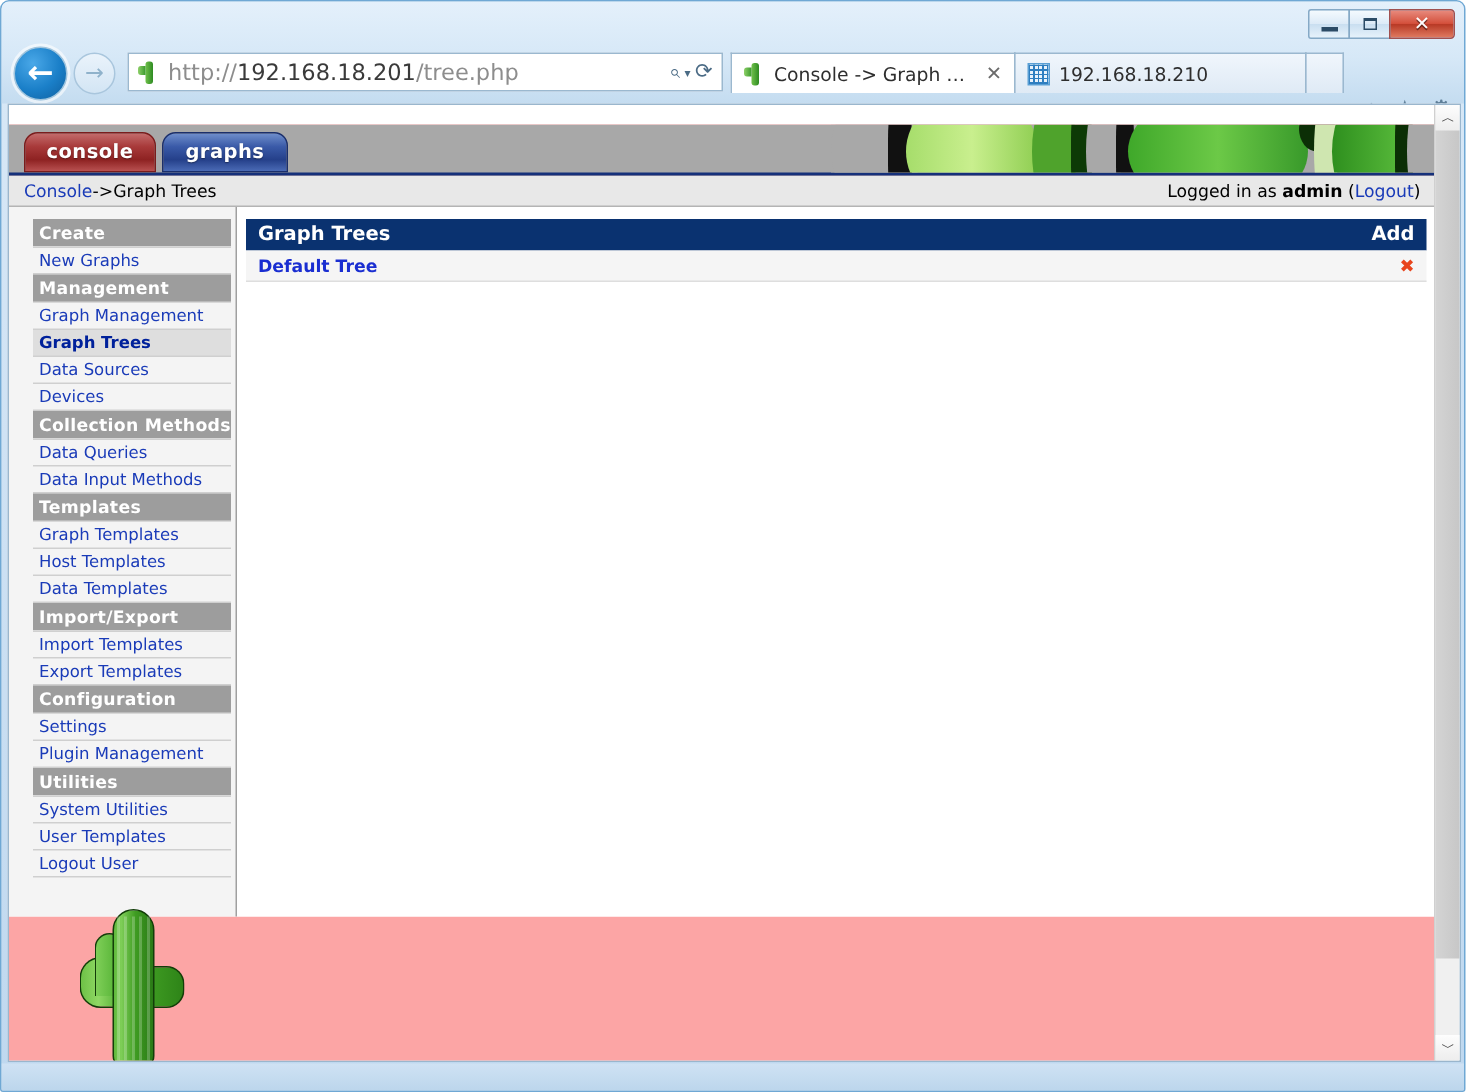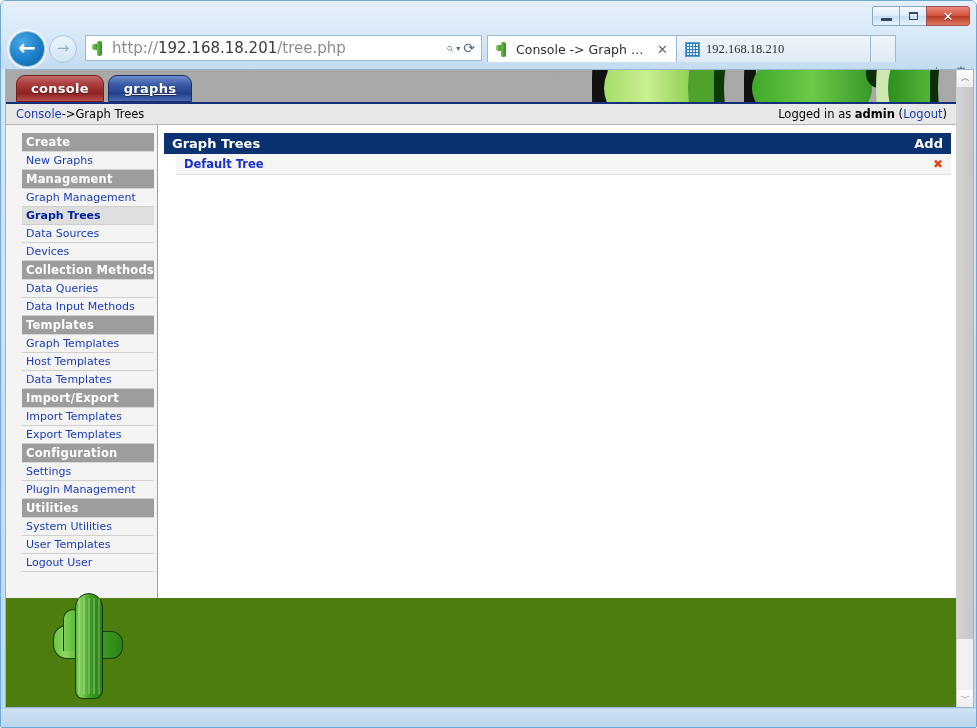--- a/index.html
+++ b/index.html
@@ -140,23 +140,23 @@
 
   
   .viewport {
     position: absolute; left: 4px; top: 68px;
     width: 969px; height: 639px;
     background: #ffffff;
     border: 1px solid #9ab6cd;
     overflow: hidden;
   }
   .page {
-    position: absolute; left: 0; top: 0;
+    position: absolute; left: 0; top: 13px;
     width: 951px; height: 637px;
-    background: #4d7c0f;
+    background: #fca5a5;
     overflow: hidden;
   }
 
   
   .cacti-header {
     position: relative; height: 34px; width: 951px;
     background: #a8a8a8;
     overflow: hidden;
     border-bottom: 2px solid #15307a;
   }
@@ -178,21 +178,20 @@
     font-family: "DejaVu Sans", sans-serif;
     text-shadow: 0 1px 1px rgba(0,0,0,.4);
   }
   .ctab-console {
     background: linear-gradient(to bottom, #c36b6b 0%, #a83a3a 35%, #8e2222 70%, #b85050 100%);
     border: 1px solid #7a1c1c;
   }
   .ctab-graphs {
     background: linear-gradient(to bottom, #6f8ecb 0%, #3a5aa8 35%, #25408a 70%, #4a6ab5 100%);
     border: 1px solid #1b2f6b;
-    text-decoration: underline;
   }
 
   
   .crumbbar {
     height: 21px; width: 951px;
     background: #e8e8e8;
     border-bottom: 1px solid #b4b4b4;
     display: flex; align-items: center;
     padding: 0 10px;
     font-size: 11.5px; color: #000000;
@@ -291,21 +290,20 @@
     font-size: 11.5px; font-weight: bold;
     padding: 2px 8px;
     display: flex; align-items: center;
   }
   .row {
     background: #f5f5f5;
     padding: 3px 8px;
     display: flex; align-items: center;
     font-size: 11.5px;
     border-bottom: 1px solid #dedede;
-    margin-left: 12px;
   }
   .row a { color: #1a2ed1; font-weight: bold; text-decoration: none; cursor: pointer; }
   .row .del {
     margin-left: auto; color: #e8441c; font-weight: bold; font-size: 12px; cursor: pointer;
     line-height: 1;
   }
 
   
   .pagescroll {
     position: absolute; right: 0; top: 0;
@@ -369,21 +367,21 @@
         <span class="ico-refresh">⟳</span>
       </span>
     </div>
 
     <div class="btabs">
       <div class="btab" style="width:190px;">
         <span class="favicon-cacti"></span>
         <span class="tabtitle">Console -&gt; Graph Tre...</span>
         <span class="tabclose">✕</span>
       </div>
-      <div class="btab inactive" style="width:224px;font-family:Liberation Serif, serif;">
+      <div class="btab inactive" style="width:224px;">
         <span class="favicon-blue"></span>
         <span class="tabtitle">192.168.18.210</span>
       </div>
       <div class="btab-new"></div>
     </div>
 
     <div class="chrome-icons">
       <span class="ci">⌂</span>
       <span class="ci">★</span>
       <span class="ci">⚙</span>

